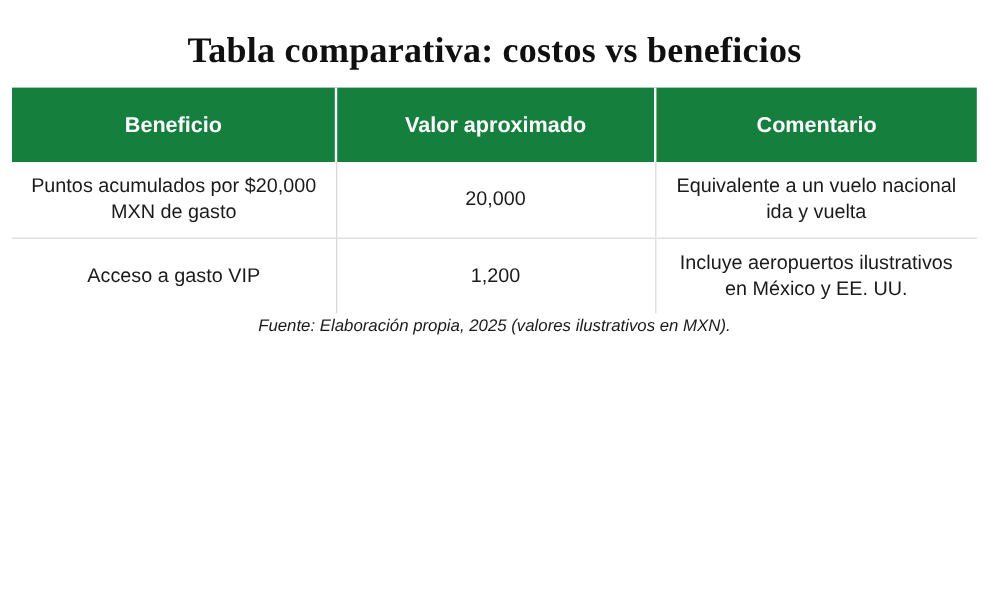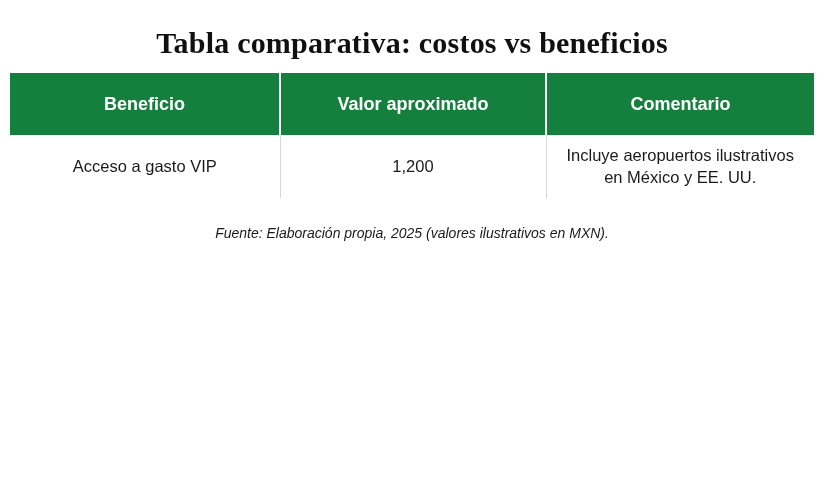--- a/index.html
+++ b/index.html
@@ -69,21 +69,21 @@
   table.comparison tbody tr:last-child td {
     border-bottom: none;
   }
   col.c1 { width: 270px; }
   col.c2 { width: 266px; }
   col.c3 { width: 268px; }
   .clip-row td {
     overflow: hidden;
   }
   .source {
-    margin-top: 27px;
+    margin-top: 2px;
     text-align: center;
     font-size: 14px;
     font-style: italic;
     color: #1a1a1a;
   }
 </style>
 </head>
 <body>
 
 <div class="page">
@@ -99,20 +99,25 @@
       </colgroup>
       <thead>
         <tr>
           <th>Beneficio</th>
           <th>Valor aproximado</th>
           <th>Comentario</th>
         </tr>
       </thead>
       <tbody>
         <tr>
+          <td>Puntos acumulados por $20,000 MXN de gasto</td>
+          <td class="col-c">20,000</td>
+          <td class="col-c">Equivalente a un vuelo nacional ida y vuelta</td>
+        </tr>
+        <tr>
           <td>Acceso a gasto VIP</td>
           <td class="col-c">1,200</td>
           <td class="col-c">Incluye aeropuertos ilustrativos en México y EE. UU.</td>
         </tr>
       </tbody>
     </table>
   </div>
 
   <div class="source">Fuente: Elaboración propia, 2025 (valores ilustrativos en MXN).</div>
 

